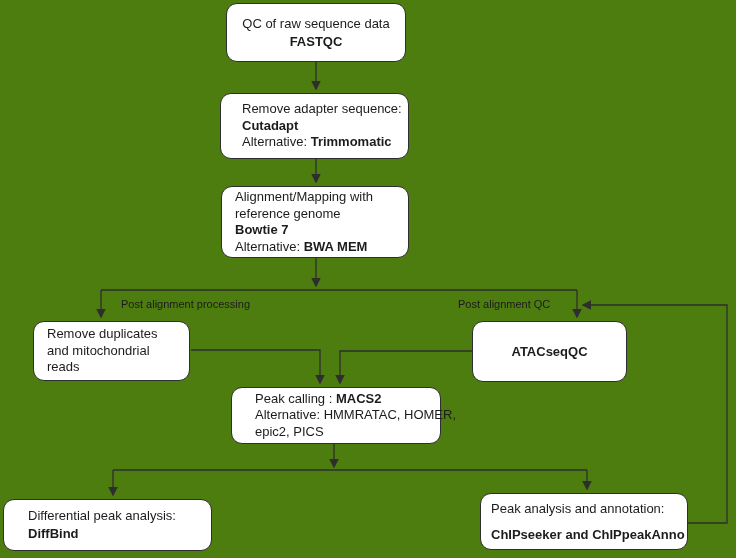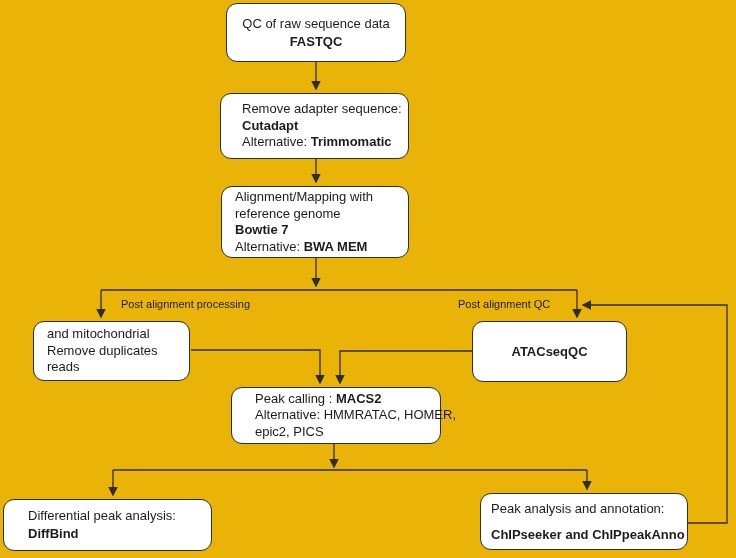--- a/index.html
+++ b/index.html
@@ -5,21 +5,21 @@
   html, body {
     margin: 0;
     padding: 0;
     background: #ffffff;
     font-family: "Liberation Sans", "DejaVu Sans", sans-serif;
   }
   #canvas {
     position: relative;
     width: 736px;
     height: 558px;
-    background: #eab308;
+    background: #4d7c0f;
     overflow: hidden;
   }
   #wires {
     position: absolute;
     left: 0;
     top: 0;
     width: 736px;
     height: 558px;
     z-index: 1;
   }
@@ -110,22 +110,22 @@
 
   <div class="flow-label" id="label-post-processing">
     <span>Post alignment processing</span>
   </div>
 
   <div class="flow-label" id="label-post-qc">
     <span>Post alignment QC</span>
   </div>
 
   <div class="node" id="node-dedup">
+    <div><span>Remove duplicates</span></div>
     <div><span>and mitochondrial</span></div>
-    <div><span>Remove duplicates</span></div>
     <div><span>reads</span></div>
   </div>
 
   <div class="node centered" id="node-atacseqqc">
     <div><strong>ATACseqQC</strong></div>
   </div>
 
   <div class="node" id="node-peak-calling">
     <div><span>Peak calling : </span><strong>MACS2</strong></div>
     <div><span>Alternative: HMMRATAC, HOMER,</span></div>

